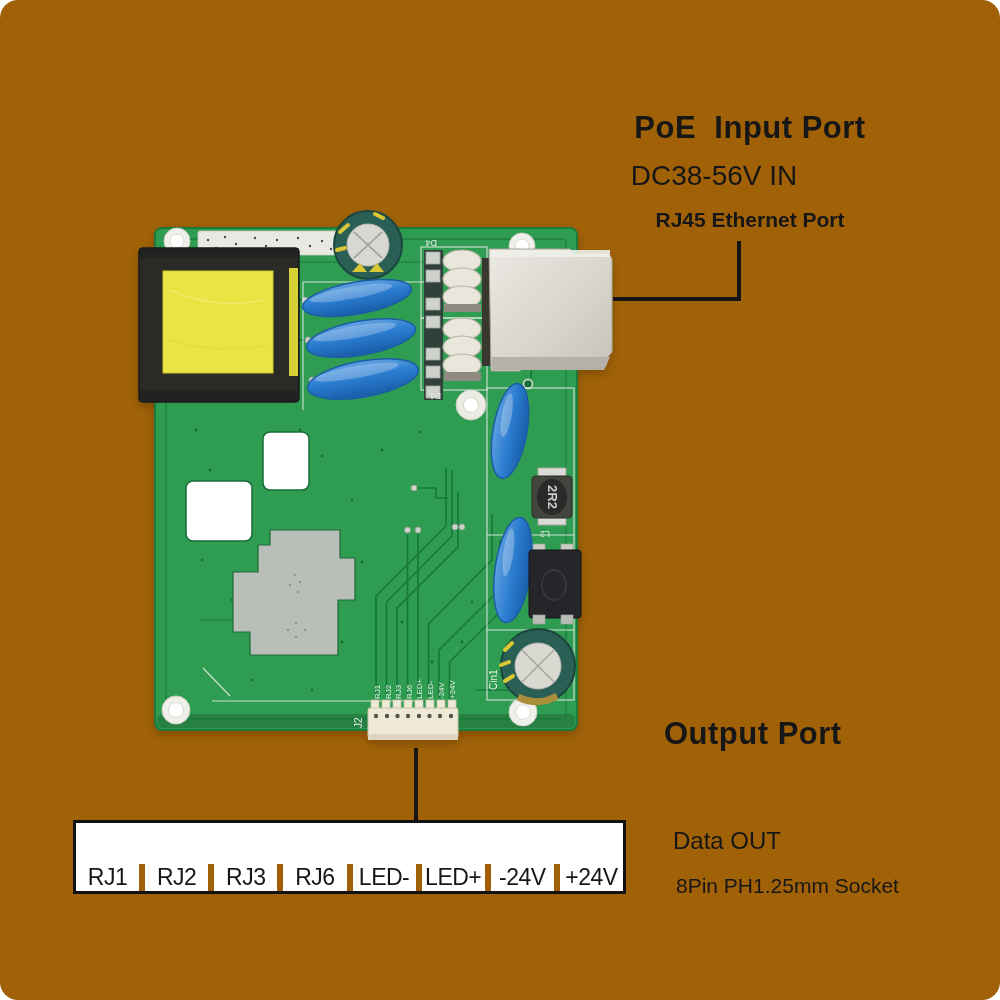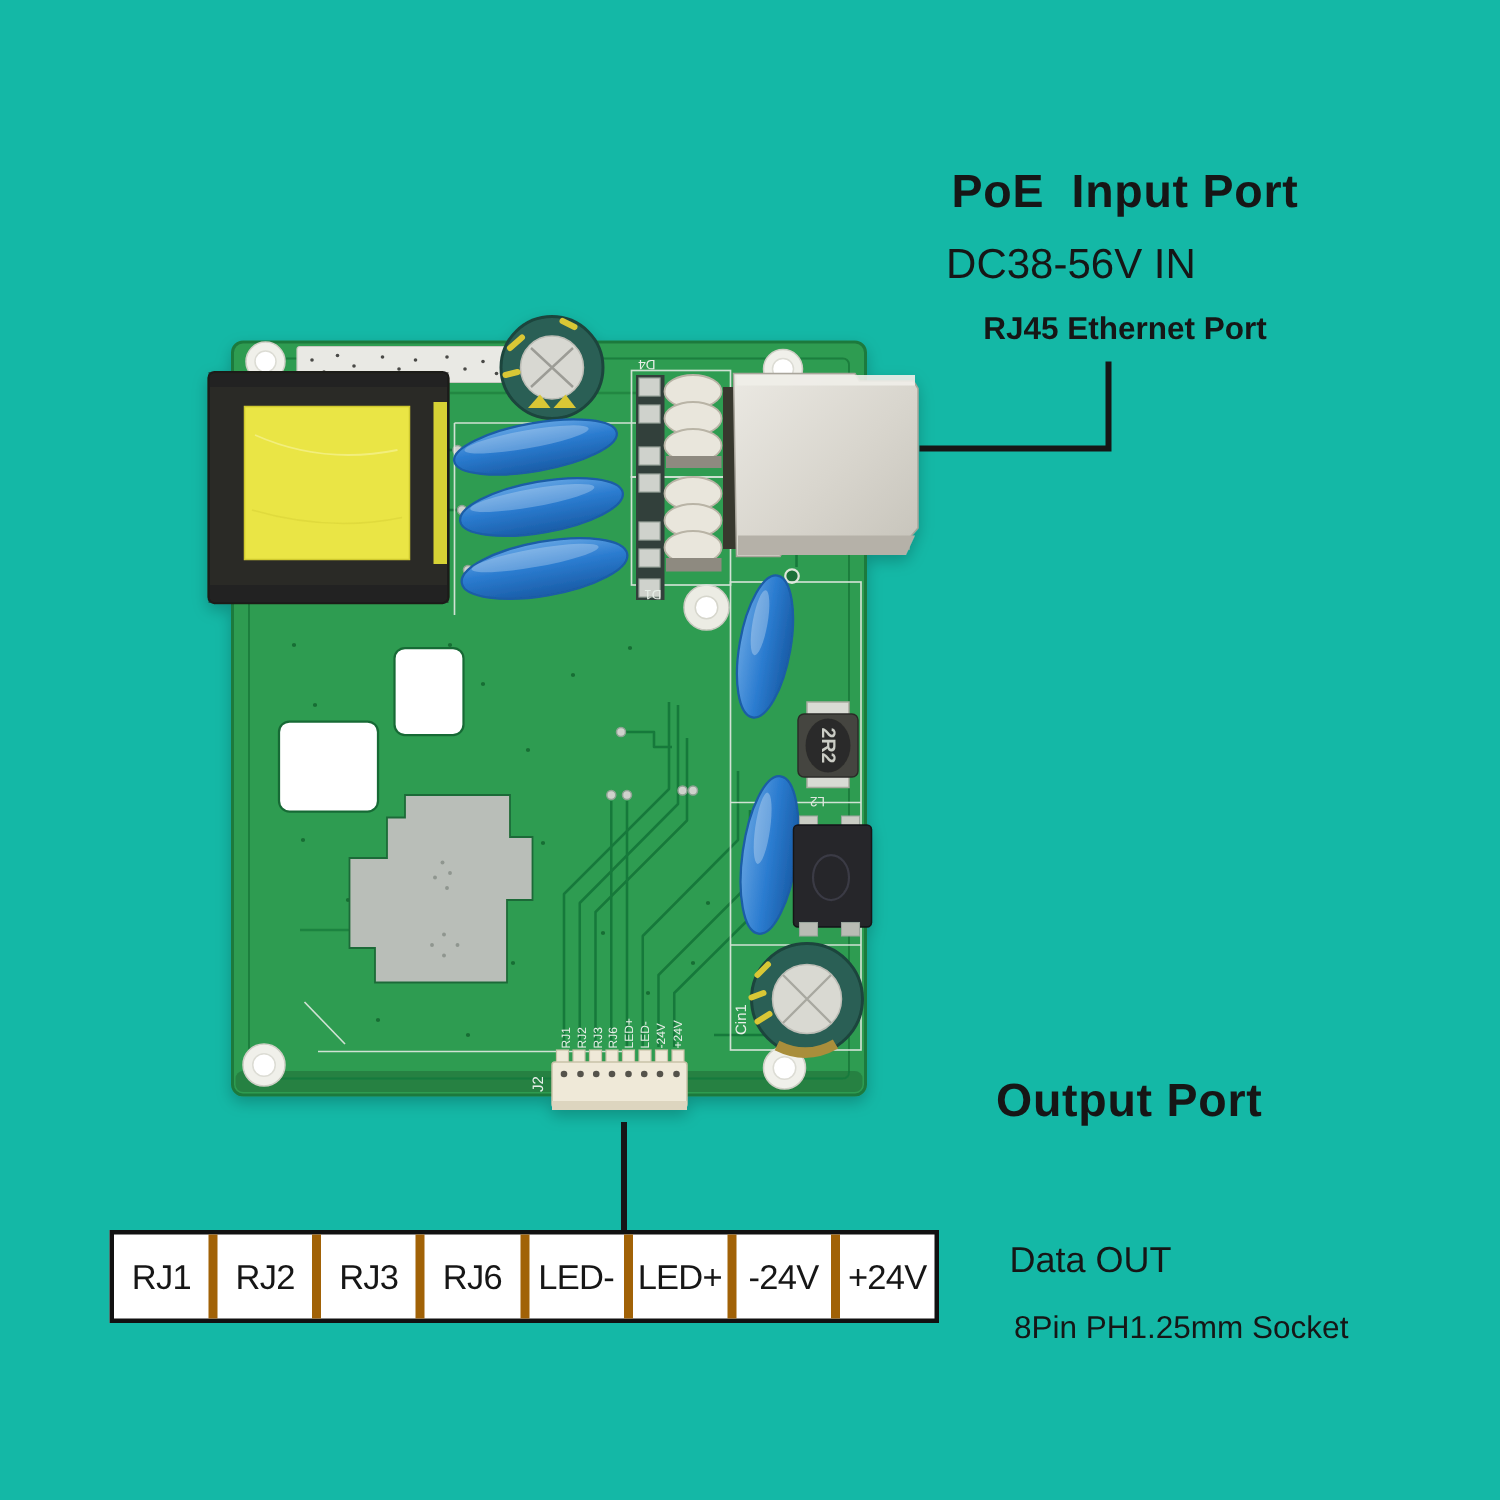--- a/index.html
+++ b/index.html
@@ -1,43 +1,45 @@
 <!DOCTYPE html>
 <html><head>
 <meta charset="utf-8">
 <style>
   html, body { margin: 0; padding: 0; background: #ffffff; }
   #stage {
     position: relative;
     width: 1000px;
     height: 1000px;
-    background: #14b8a6;
+    background: #a16207;
     overflow: hidden;
     font-family: "Liberation Sans", sans-serif;
     color: #161616;
+    border-radius: 18px;
   }
   #board-art { position: absolute; left: 0; top: 0; }
   .t { position: absolute; white-space: pre; }
   .t-center { text-align: center; }
   .poe-title   { left: 600px; top: 110px; width: 300px; font-size: 31px; font-weight: 700; letter-spacing: .5px; }
   .poe-sub     { left: 564px; top: 160px; width: 300px; font-size: 28px; font-weight: 500; }
   .poe-cap     { left: 600px; top: 208px; width: 300px; font-size: 21px; font-weight: 700; }
   .out-title   { left: 664px; top: 716px; font-size: 31px; font-weight: 700; letter-spacing: .5px; }
   .out-sub     { left: 672px; top: 777px; font-size: 28px; font-weight: 500; }
   .out-line2   { left: 673px; top: 827px; font-size: 24px; font-weight: 500; }
   .out-cap     { left: 676px; top: 874px; font-size: 21px; font-weight: 500; }
 
   .pin-table {
     position: absolute;
     left: 73px; top: 820px;
-    width: 553px; height: 62px;
+    width: 553px; height: 74px;
     display: flex;
     border: 3px solid #111;
     box-sizing: border-box;
     background: #fff;
+    align-items: flex-end;
   }
   .pin-cell {
     flex: 1;
     display: flex;
     align-items: center;
     justify-content: center;
     font-size: 23px;
     font-weight: 500;
     border-left: 6px solid #a16207;
     letter-spacing: -0.5px;

